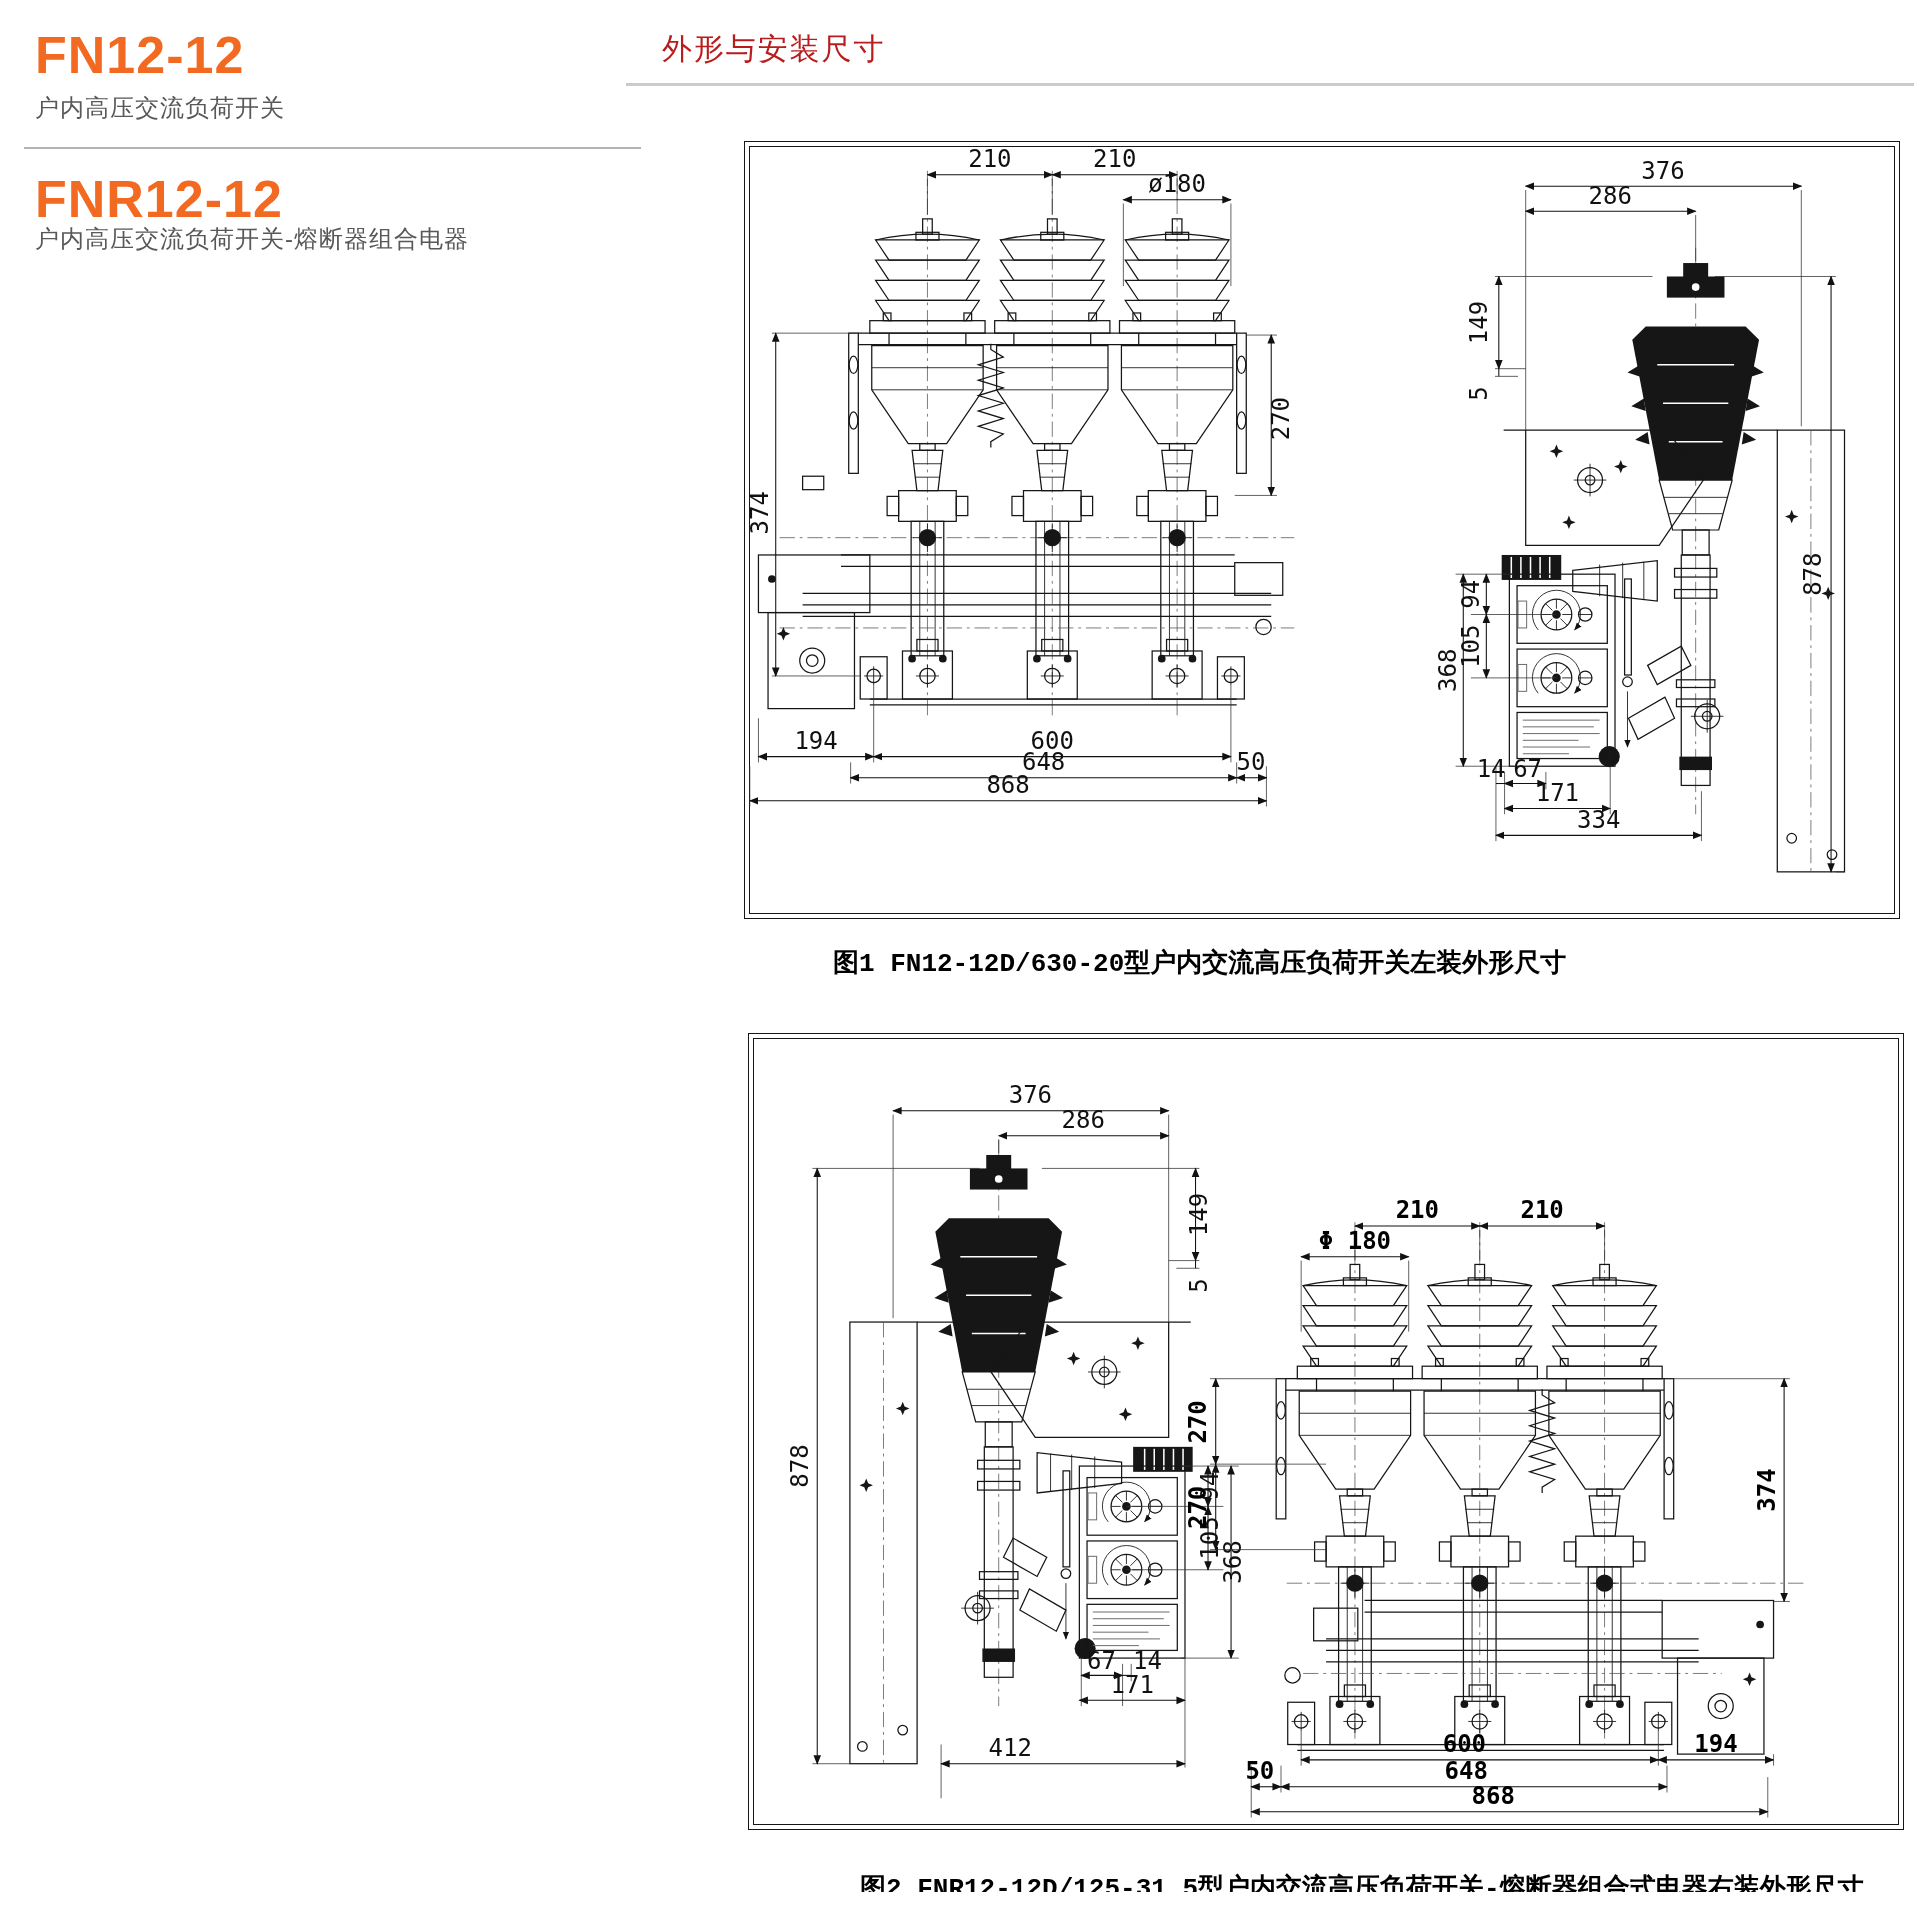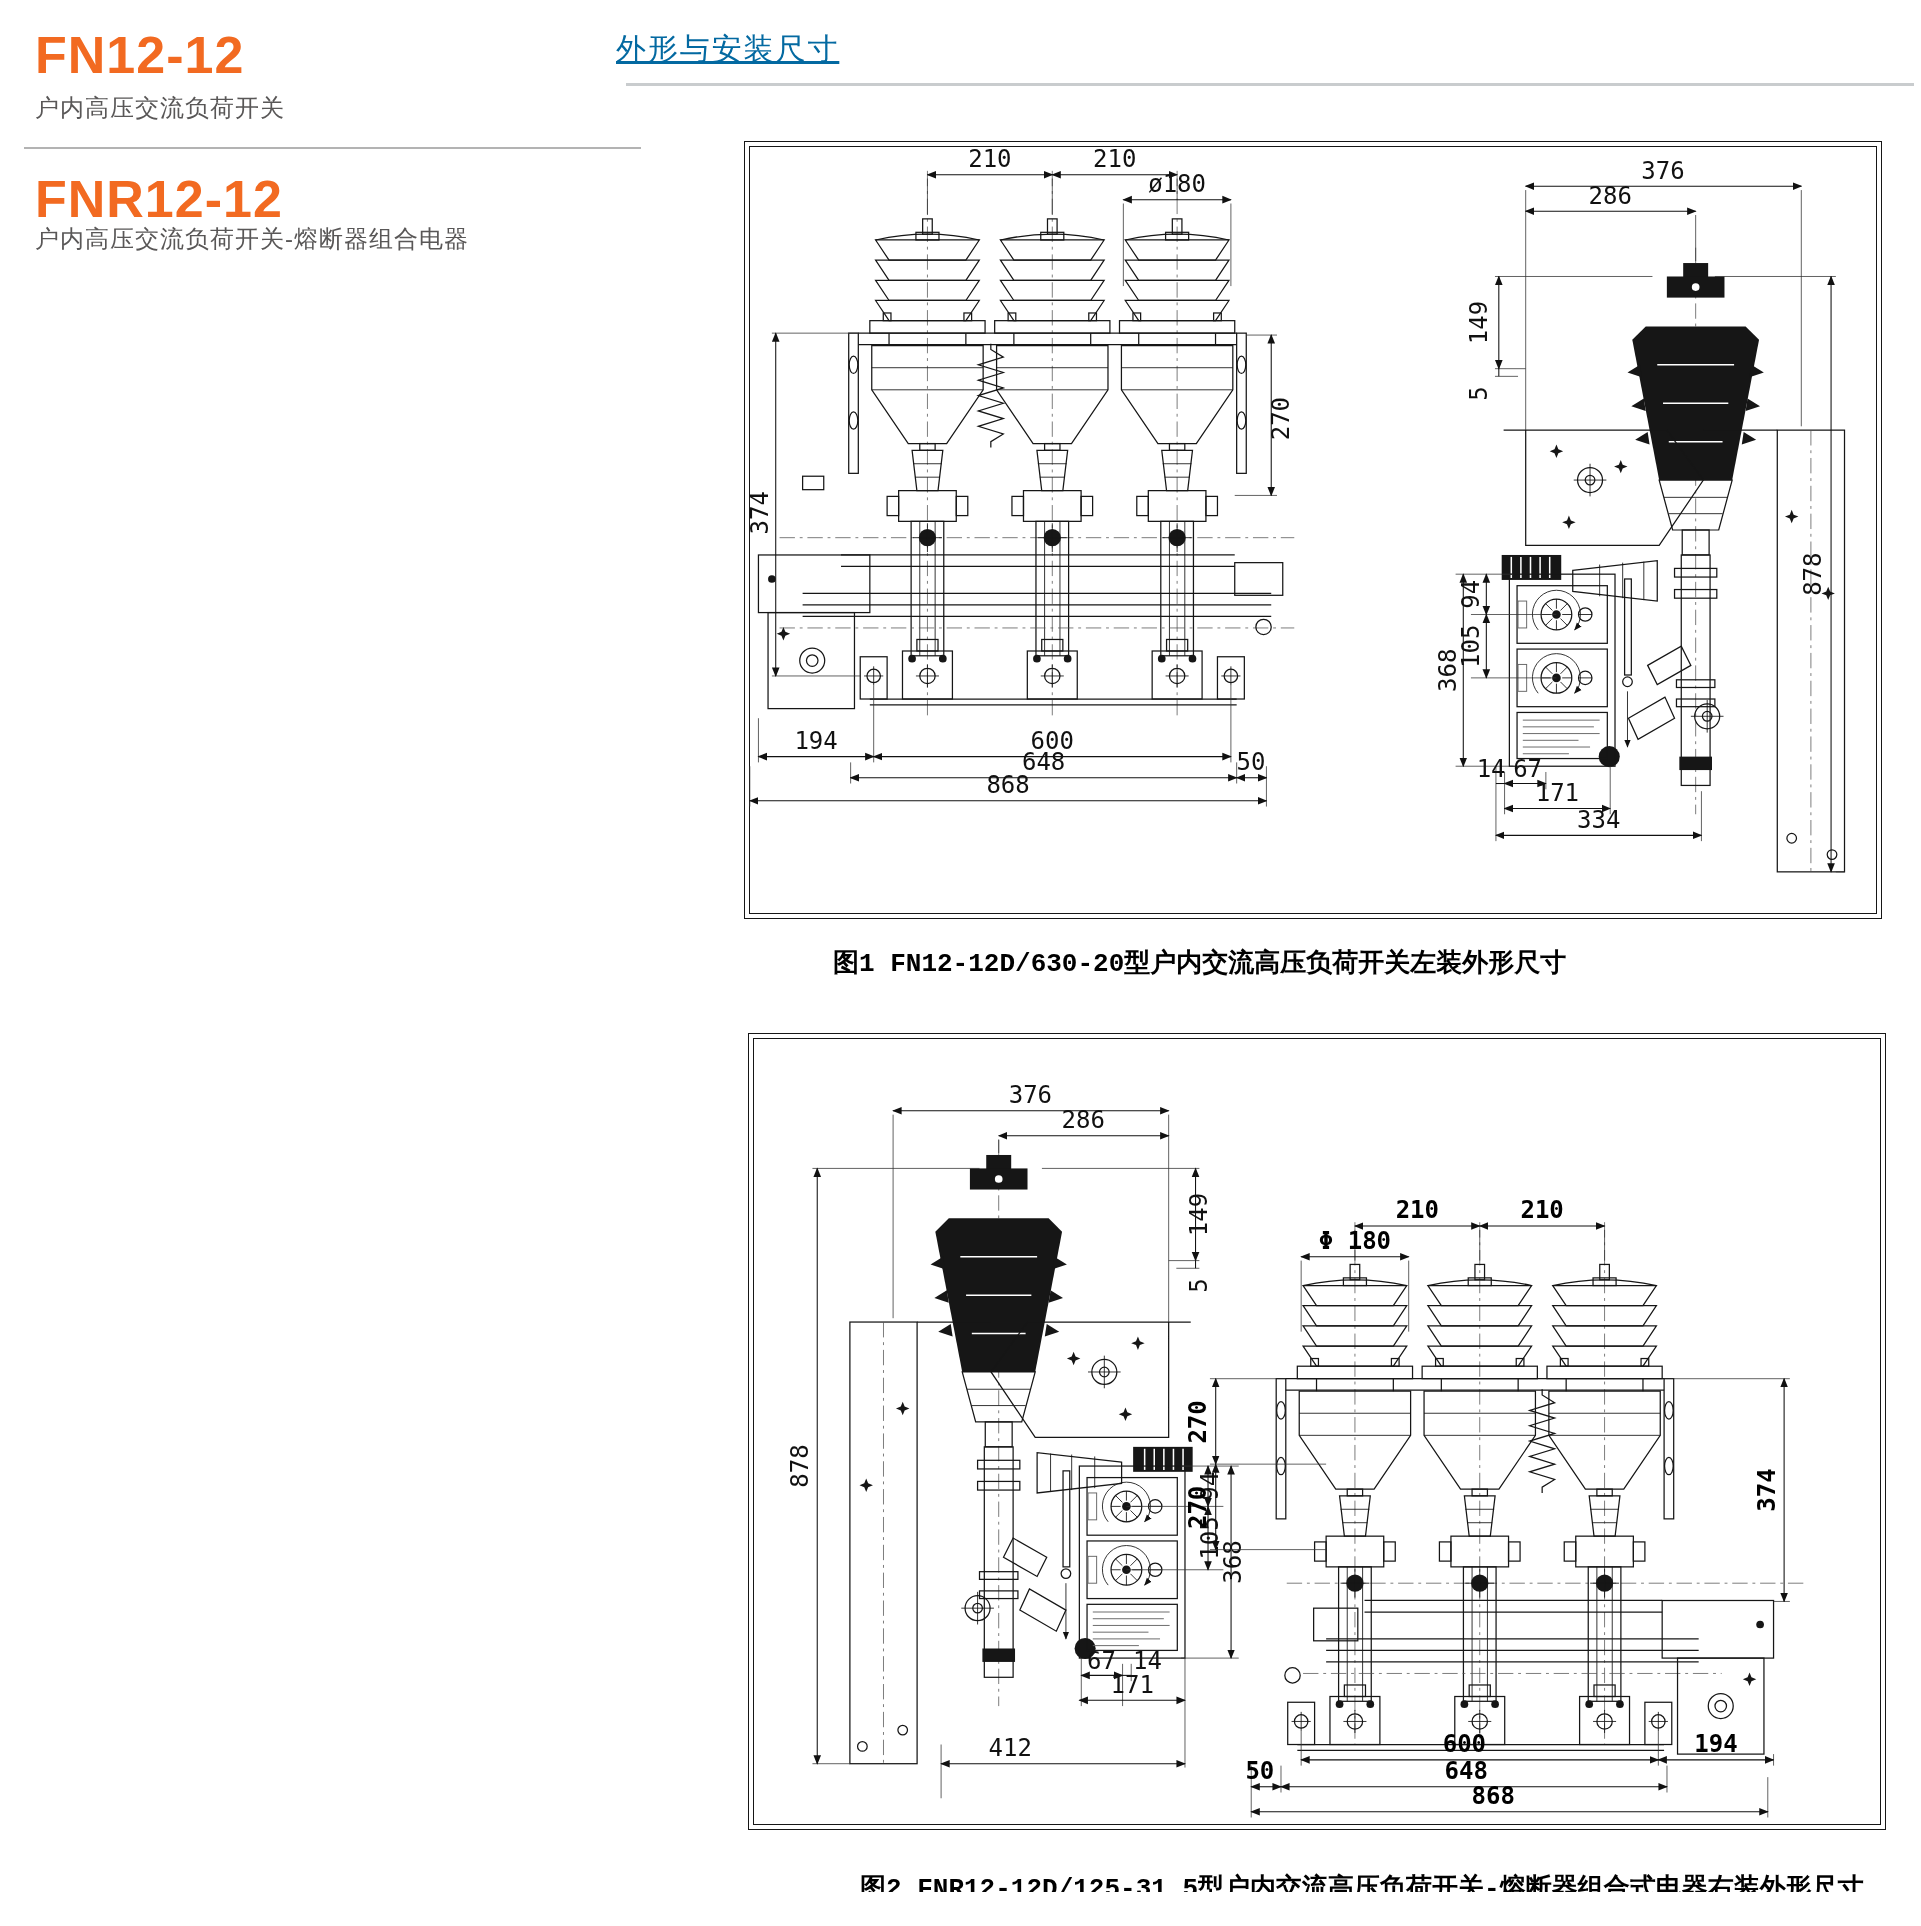--- a/index.html
+++ b/index.html
@@ -1,23 +1,23 @@
 <!DOCTYPE html>
 <html><head>
 <meta charset="utf-8">
 <style>
   html,body{margin:0;padding:0;background:#ffffff;}
   .page{position:relative;width:1921px;height:1892px;background:#fff;overflow:hidden;
         font-family:"Liberation Sans",sans-serif;}
   .model{position:absolute;font-size:52px;font-weight:bold;color:#f26a21;letter-spacing:1px;}
   .model-sub{position:absolute;font-size:24px;color:#595757;letter-spacing:1px;}
   .divider{position:absolute;left:24px;top:147px;width:617px;height:1.9px;background:#b3b3b3;}
-  .section-title{position:absolute;left:616px;top:29px;font-size:30px;color:#0369a1;letter-spacing:1.9px;text-decoration:underline;}
+  .section-title{position:absolute;left:662px;top:29px;font-size:30px;color:#b91c1c;letter-spacing:1.9px;}
   .top-rule{position:absolute;left:626px;top:83px;width:1288px;height:2.9px;background:#c9ccce;}
-  .fig-box{position:absolute;border:1.9px solid #161616;background:#fff;}
+  .fig-box{position:absolute;border:1.9px solid #161616;background:#fff;padding-left:18px;}
   .fig-box::before{content:"";position:absolute;inset:3.8px;border:1.4px solid #161616;pointer-events:none;}
   .fig-box svg{position:absolute;left:0;top:0;}
   .caption{position:absolute;font-size:26px;font-weight:bold;color:#000;
            font-family:Liberation Mono, monospace;letter-spacing:0px;white-space:nowrap;}
   
   .ln{stroke:#161616;stroke-width:1.3;fill:none;}
   .lnt{stroke:#161616;stroke-width:0.9;fill:none;}
   .fl{fill:#161616;stroke:none;}
   .wl{stroke:#ffffff;stroke-width:1.6;fill:none;}
   .cl{stroke:#555;stroke-width:0.8;fill:none;stroke-dasharray:16 5 3 5;}

